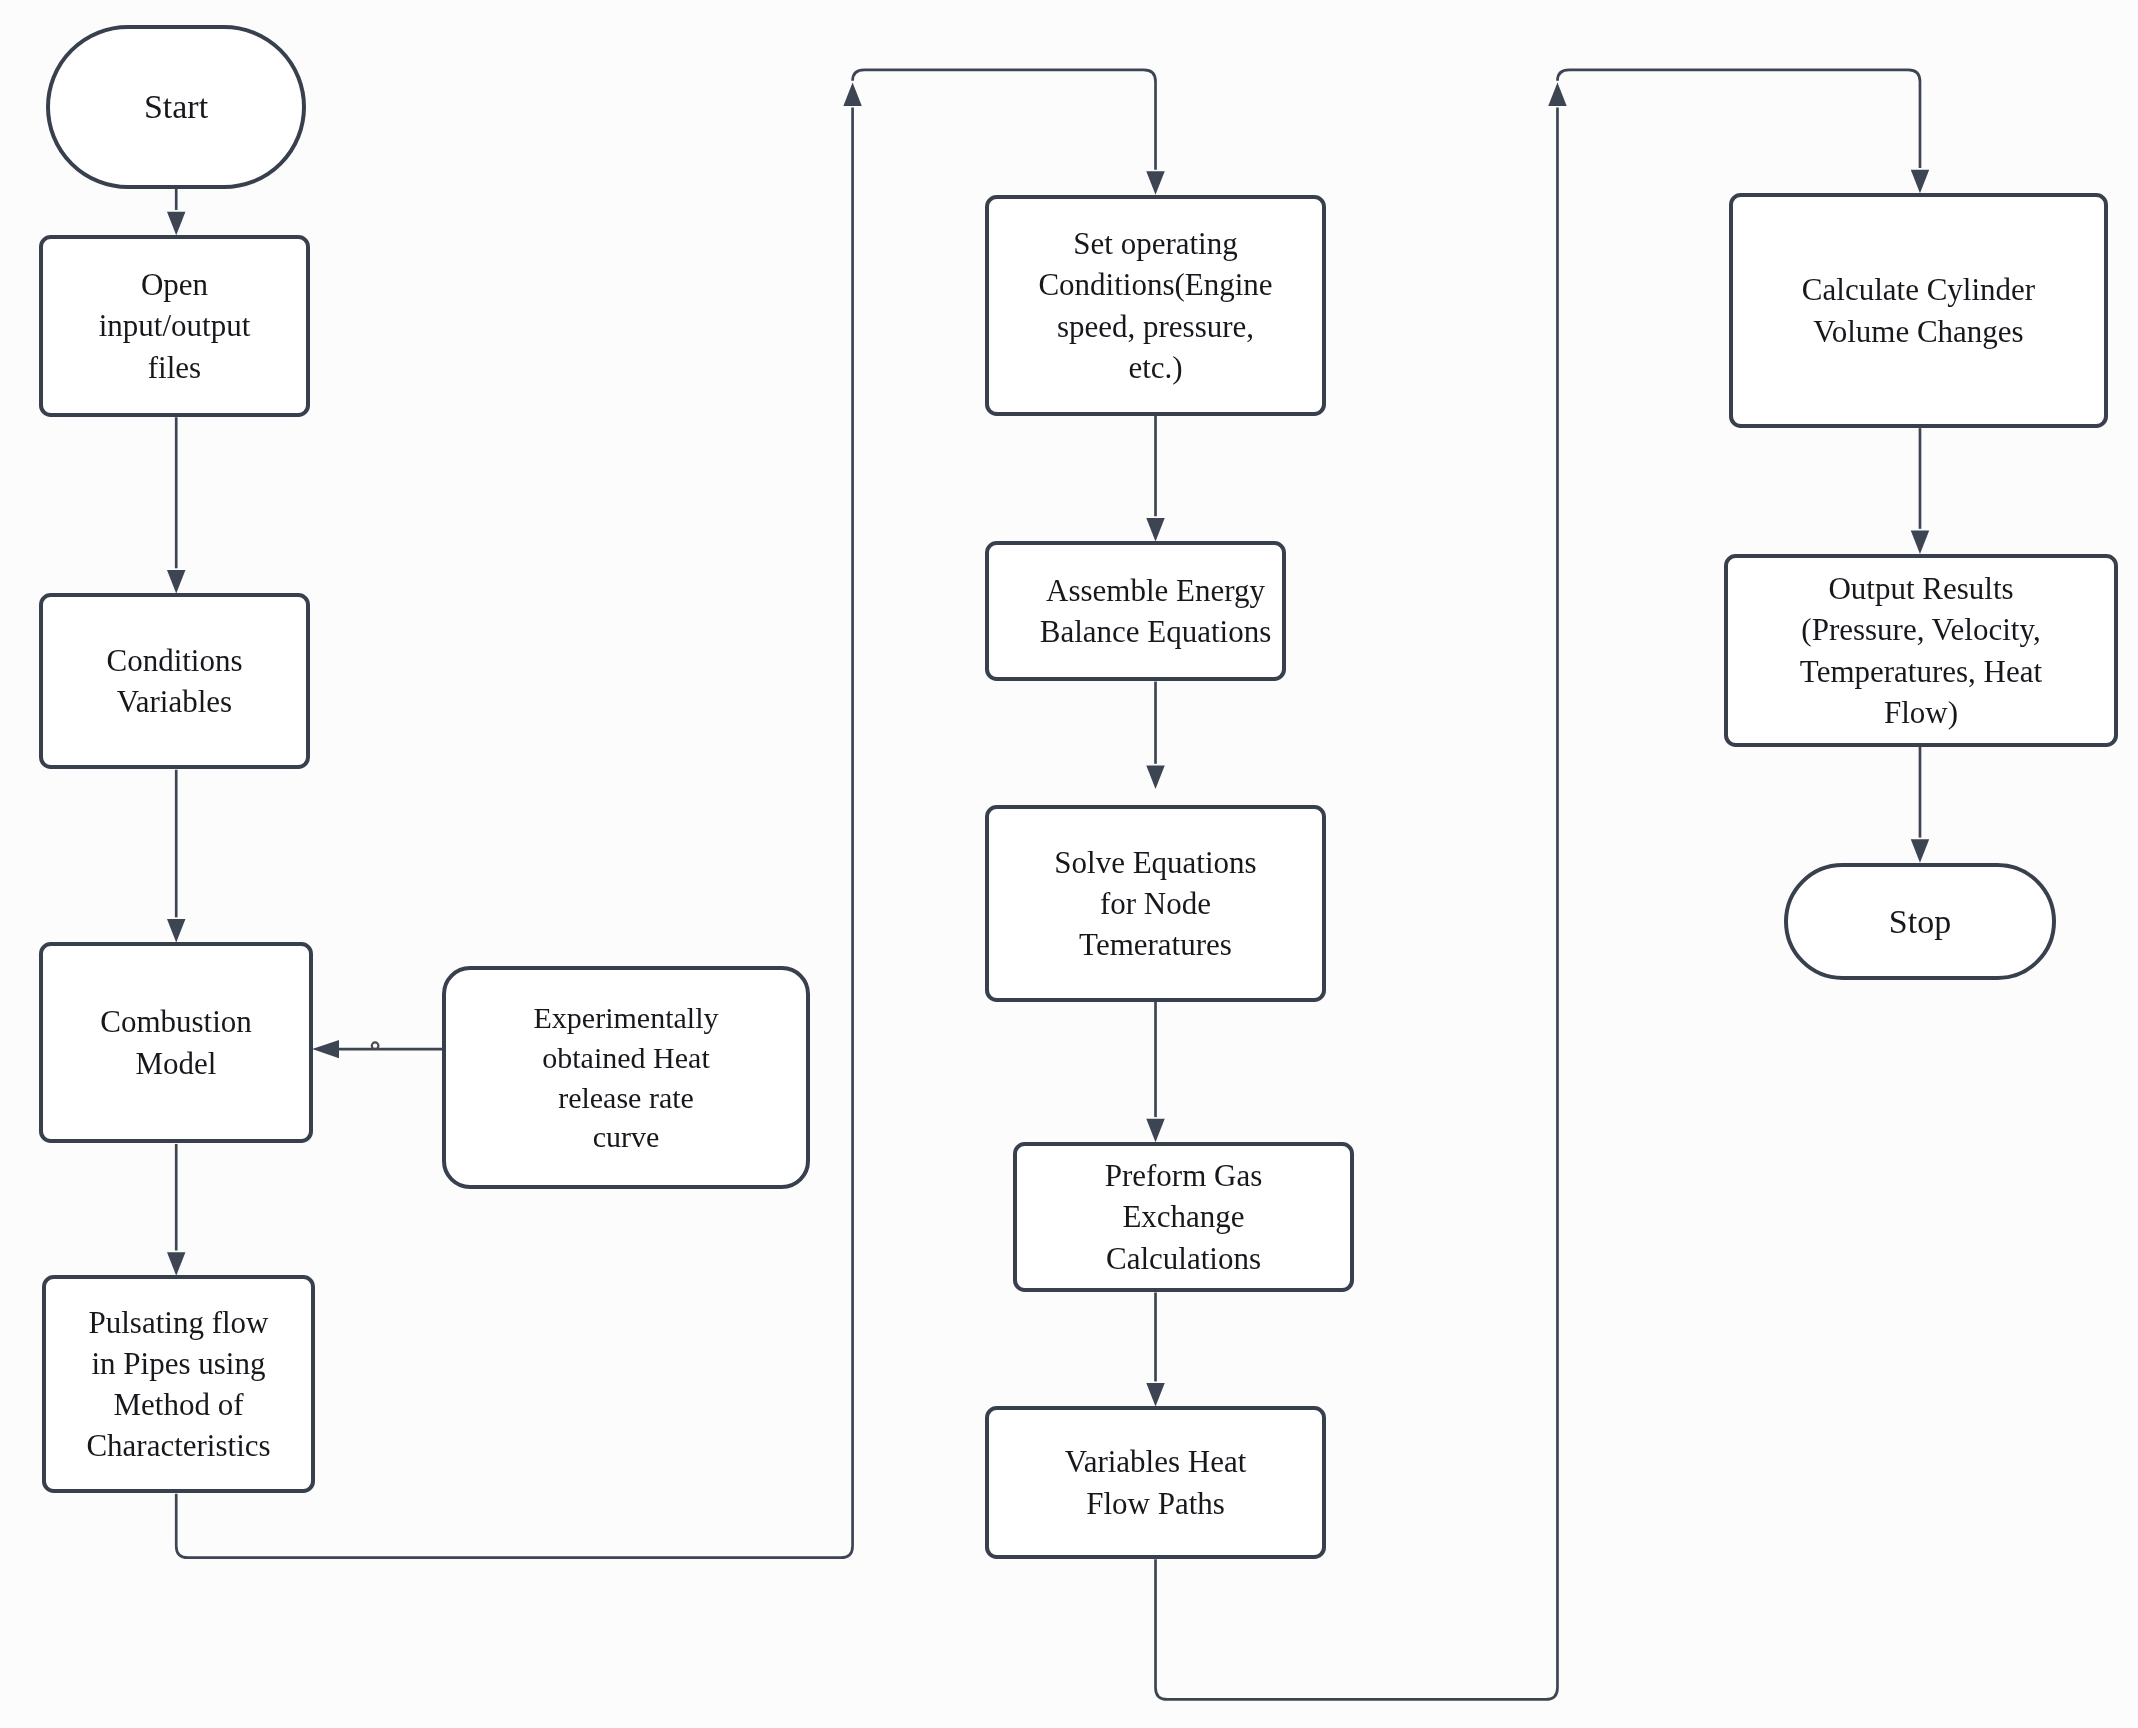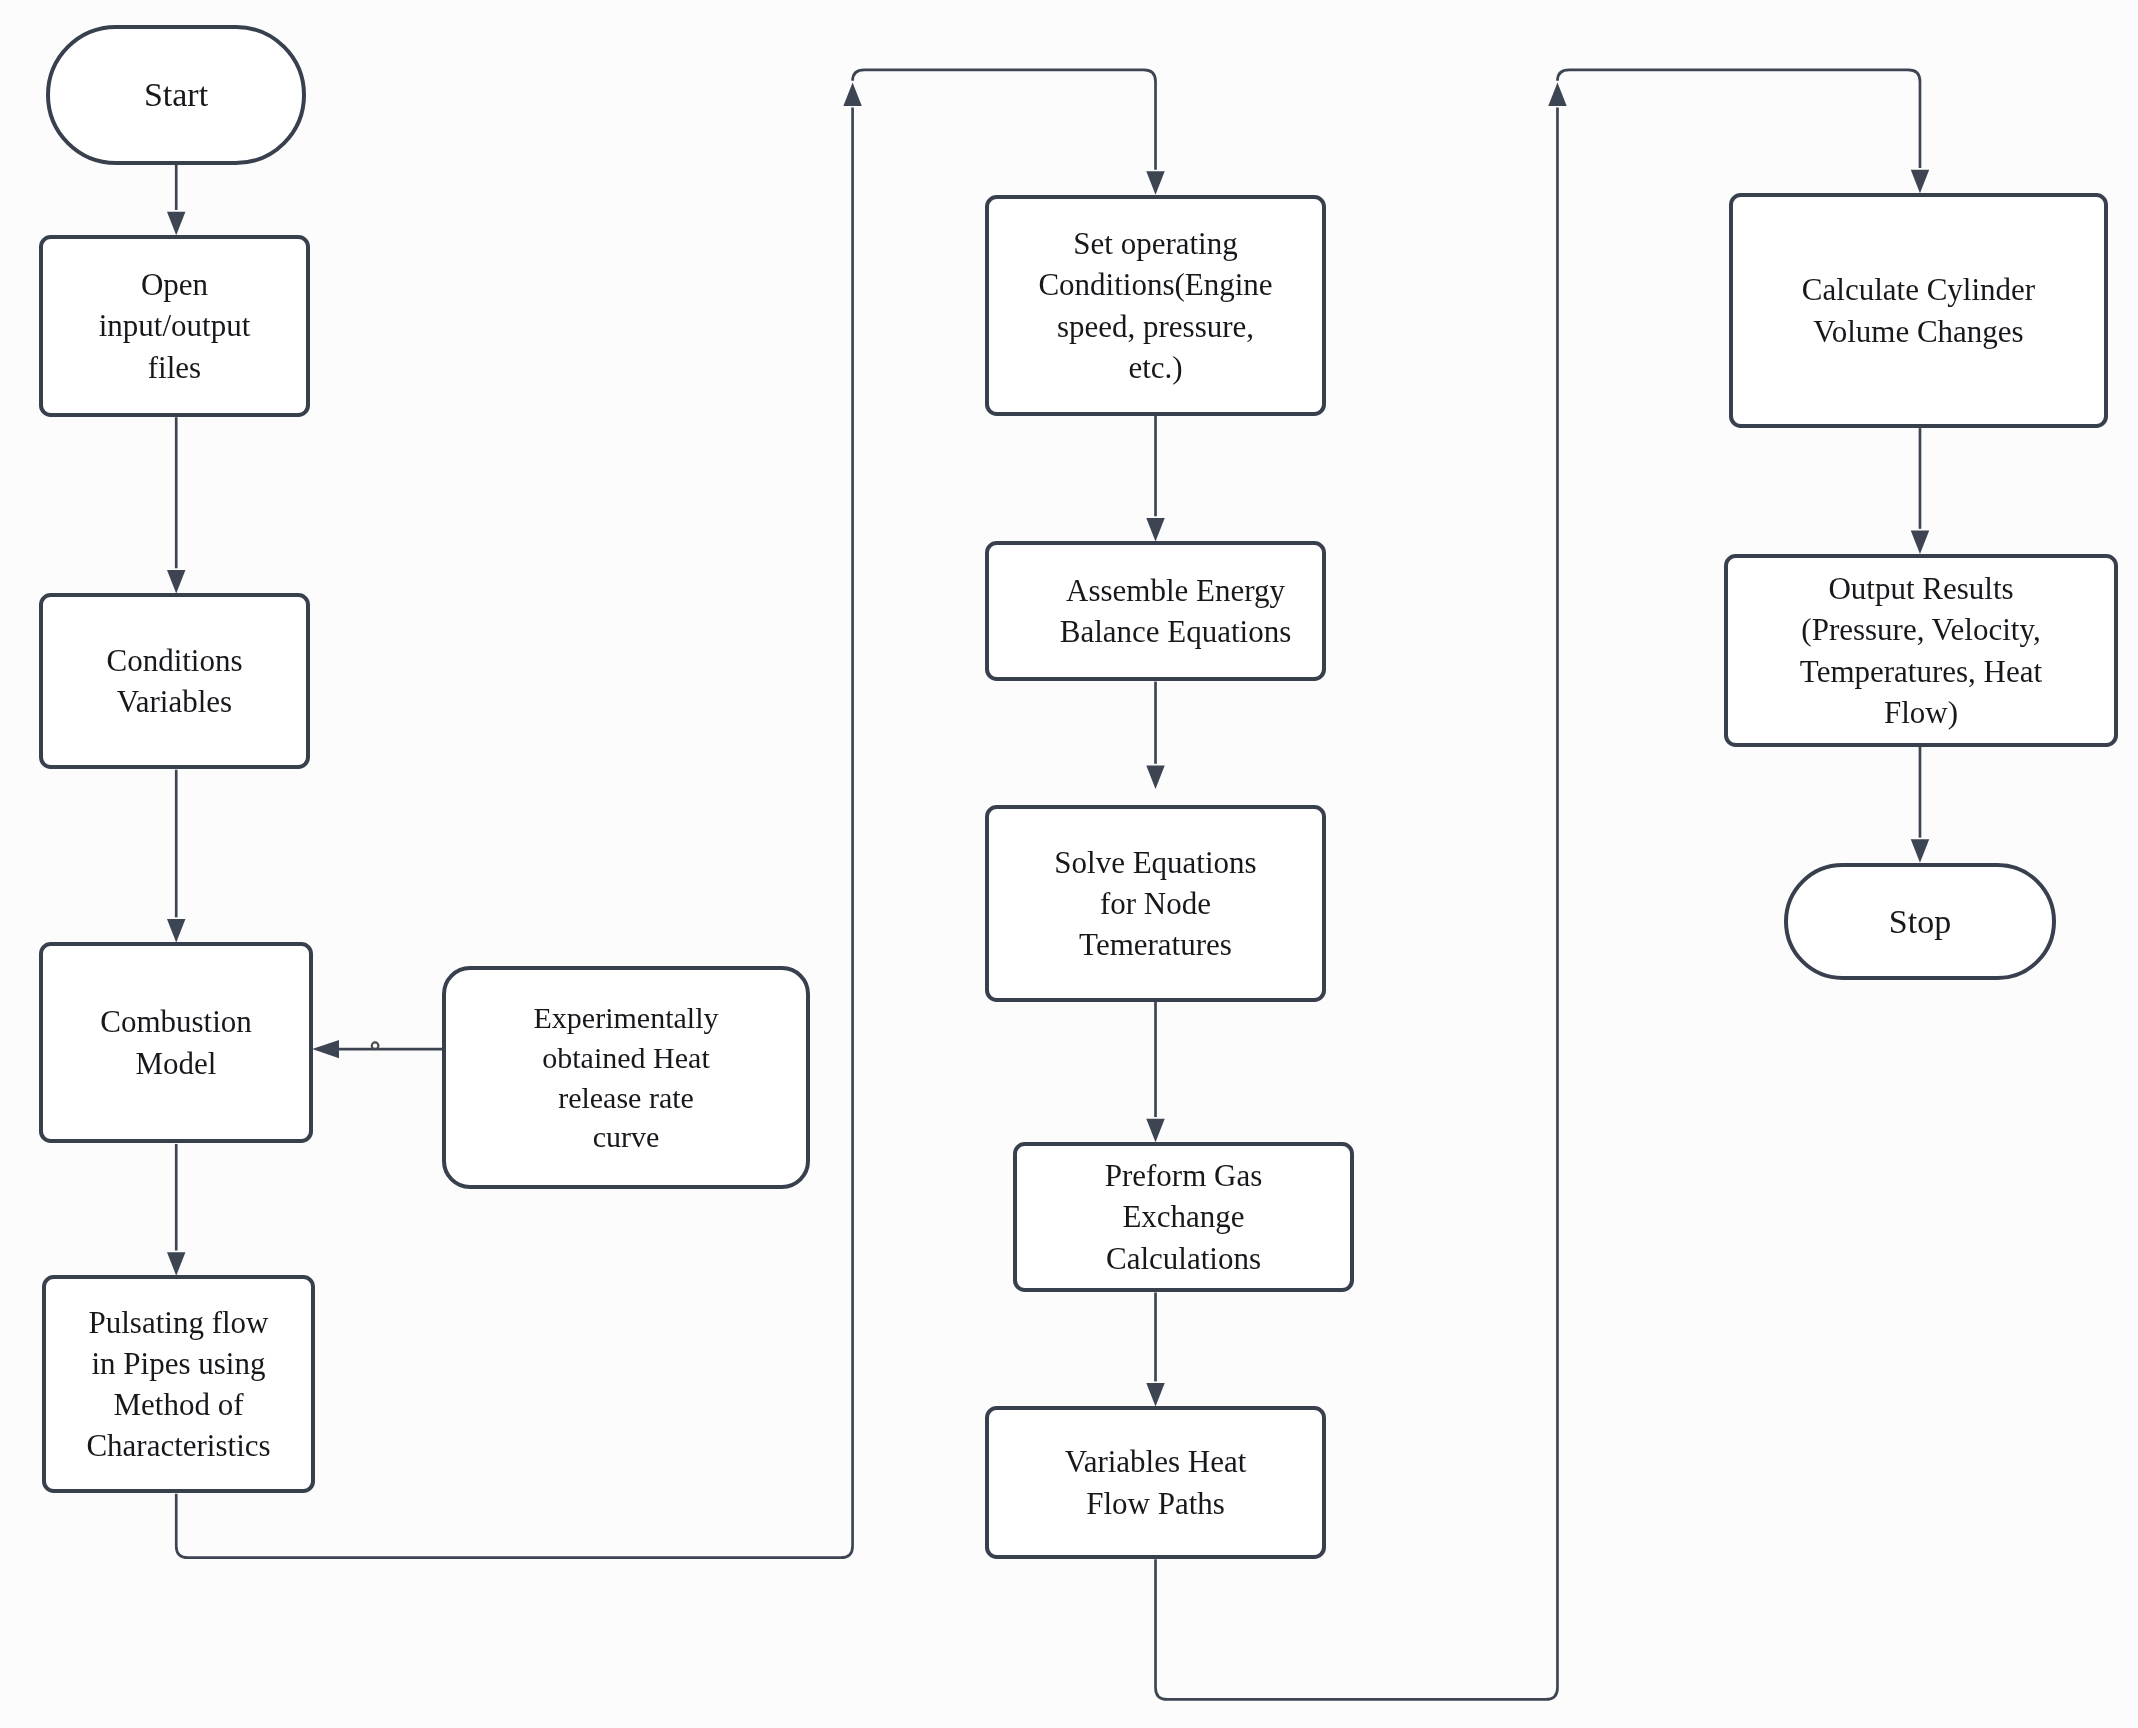--- a/index.html
+++ b/index.html
@@ -33,29 +33,29 @@
     text-align: center;
     white-space: pre-line;
     font-size: 31px;
     line-height: 1.33;
   }
   .terminator {
     border-radius: 838px;
     font-size: 34px;
   }
   
-  #n-start    { left: 46px;   top: 25px;   width: 260px; height: 140px; text-align: center; }
+  #n-start    { left: 46px;   top: 25px;   width: 260px; height: 164px; text-align: center; }
   #n-open     { left: 39px;   top: 235px;  width: 271px; height: 182px; }
   #n-init     { left: 39px;   top: 593px;  width: 271px; height: 176px; }
   #n-comb     { left: 39px;   top: 942px; width: 274px; height: 201px; }
   #n-exp      { left: 442px;  top: 966px; width: 368px; height: 223px; border-radius: 28px; font-size: 30px; }
   #n-puls     { left: 42px;   top: 1275px; width: 273px; height: 218px; }
   
   #n-set      { left: 985px; top: 195px;  width: 341px; height: 221px; }
-  #n-asm      { left: 985px; top: 541px;  width: 341px; height: 140px; padding-left: 40px; }
+  #n-asm      { left: 985px; top: 541px;  width: 301px; height: 140px; padding-left: 40px; }
   #n-solve    { left: 985px; top: 789px;  width: 341px; height: 197px; margin-top: 16px; }
   #n-preform  { left: 985px; top: 1142px; width: 341px; height: 150px; margin-left: 28px; }
   #n-calcheat { left: 985px; top: 1406px; width: 341px; height: 153px; }
   
   #n-calcvol  { left: 1729px; top: 193px;  width: 379px; height: 235px; }
   #n-output   { left: 1724px; top: 554px;  width: 394px; height: 193px; }
   #n-stop     { left: 1784px; top: 863px; width: 272px; height: 117px; }
 </style>
 </head>
 <body>

